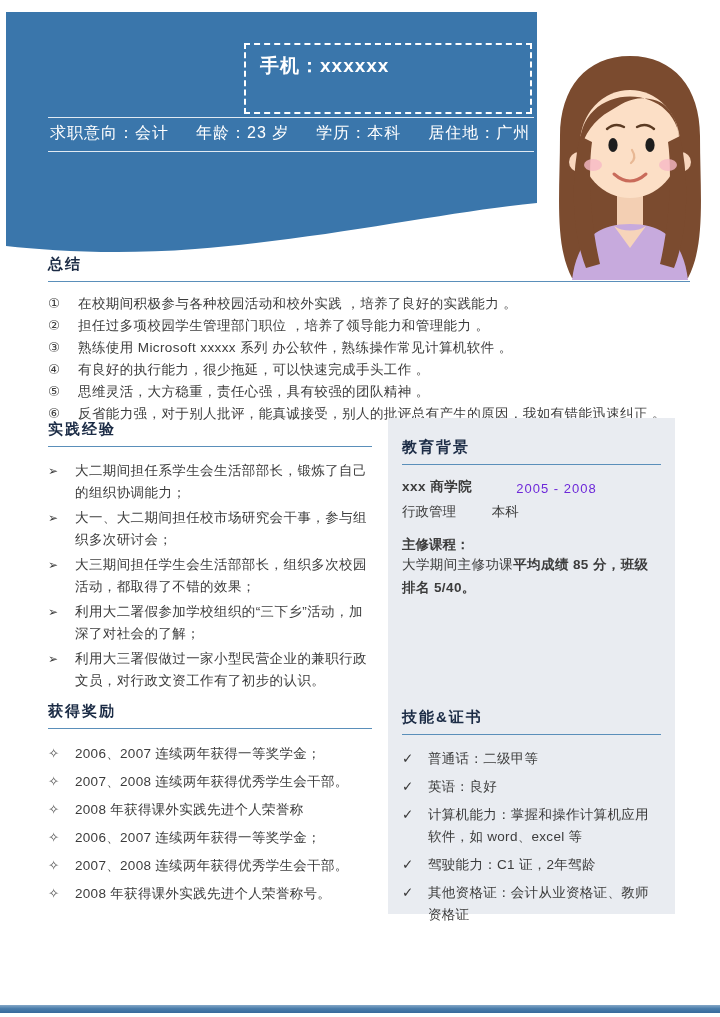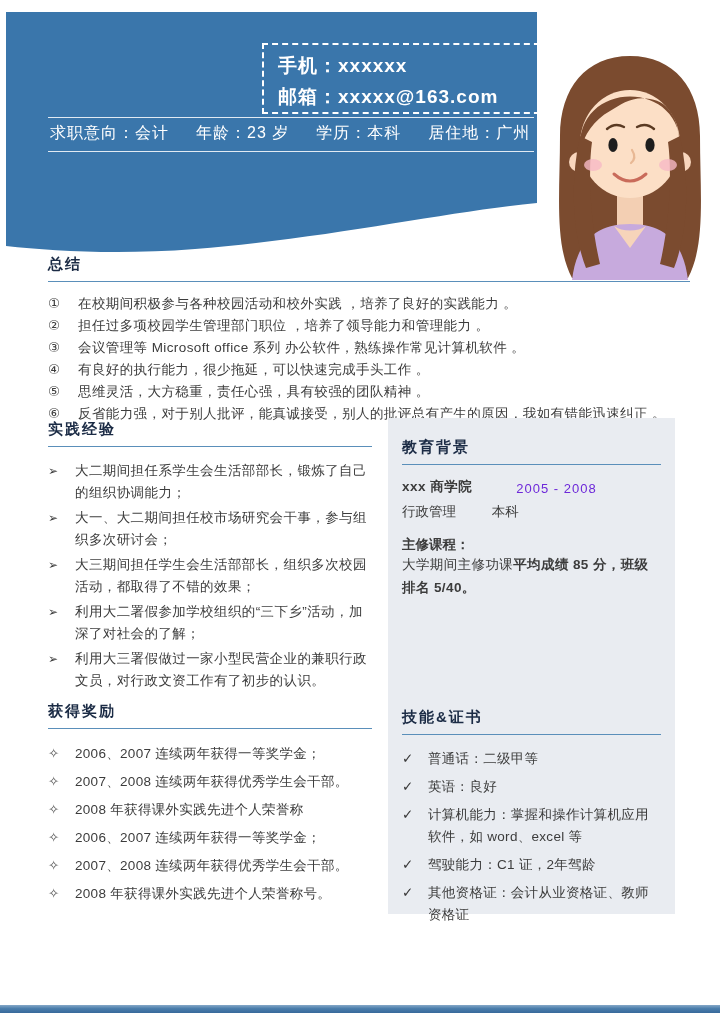--- a/index.html
+++ b/index.html
@@ -8,21 +8,21 @@
     font-family:"Liberation Sans","DejaVu Sans",sans-serif;color:var(--body-text,#3c3c3c);
   }
   
   .header-wave{position:absolute;top:0;left:0;width:720px;height:260px;}
   .brand{
     position:absolute;left:55px;top:50px;
     font-family:"DejaVu Serif","Liberation Serif",serif;
     font-size:42px;font-weight:600;letter-spacing:6px;color:var(--brand-navy,#1e4569);
   }
   .contact-box{
-    position:absolute;left:262px;top:43px;width:270px;height:62px;
+    position:absolute;left:244px;top:43px;width:270px;height:62px;
     border:2px dashed #fff;padding:5px 0 0 14px;
   }
   .contact-row{color:#fff;font-weight:bold;font-size:19px;line-height:31px;letter-spacing:1px;white-space:nowrap;}
   .hline{position:absolute;left:48px;width:486px;height:1px;background:rgba(255,255,255,.85);}
   .hline1{top:117px;} .hline2{top:151px;}
   .info-bar{
     position:absolute;left:50px;top:123px;width:486px;display:flex;gap:27px;
     color:#fff;font-size:16px;letter-spacing:1px;white-space:nowrap;align-items:flex-end;
   }
   
@@ -76,23 +76,20 @@
 <div class="page">
 
   <svg class="header-wave" viewBox="0 0 720 260" aria-hidden="true">
     <path d="M6,12 L537,12 L537,203 C450,211 330,238 195,249 C118,255 52,251 6,246 Z" style="fill:var(--header-blue,#3a76ab)"></path>
   </svg>
 
 
   <div class="contact-box">
     <div class="contact-row">
       <span>手机：</span><span>xxxxxx</span>
-    </div>
-    <div class="contact-row">
-      <span>邮箱：</span><span>xxxxx@163.com</span>
     </div>
   </div>
 
   <div class="hline hline1"></div>
 
   <div class="info-bar">
 
       <div class="info-item">
         <span>求职意向：</span><span>会计</span>
       </div>
@@ -142,21 +139,21 @@
           <span class="txt">在校期间积极参与各种校园活动和校外实践 ，培养了良好的实践能力 。</span>
         </div>
 
         <div class="summary-item">
           <span class="num">②</span>
           <span class="txt">担任过多项校园学生管理部门职位 ，培养了领导能力和管理能力 。</span>
         </div>
 
         <div class="summary-item">
           <span class="num">③</span>
-          <span class="txt">会议管理等 Microsoft office 系列 办公软件，熟练操作常见计算机软件 。</span>
+          <span class="txt">熟练使用 Microsoft xxxxx 系列 办公软件，熟练操作常见计算机软件 。</span>
         </div>
 
         <div class="summary-item">
           <span class="num">④</span>
           <span class="txt">有良好的执行能力，很少拖延，可以快速完成手头工作 。</span>
         </div>
 
         <div class="summary-item">
           <span class="num">⑤</span>
           <span class="txt">思维灵活，大方稳重，责任心强，具有较强的团队精神 。</span>

